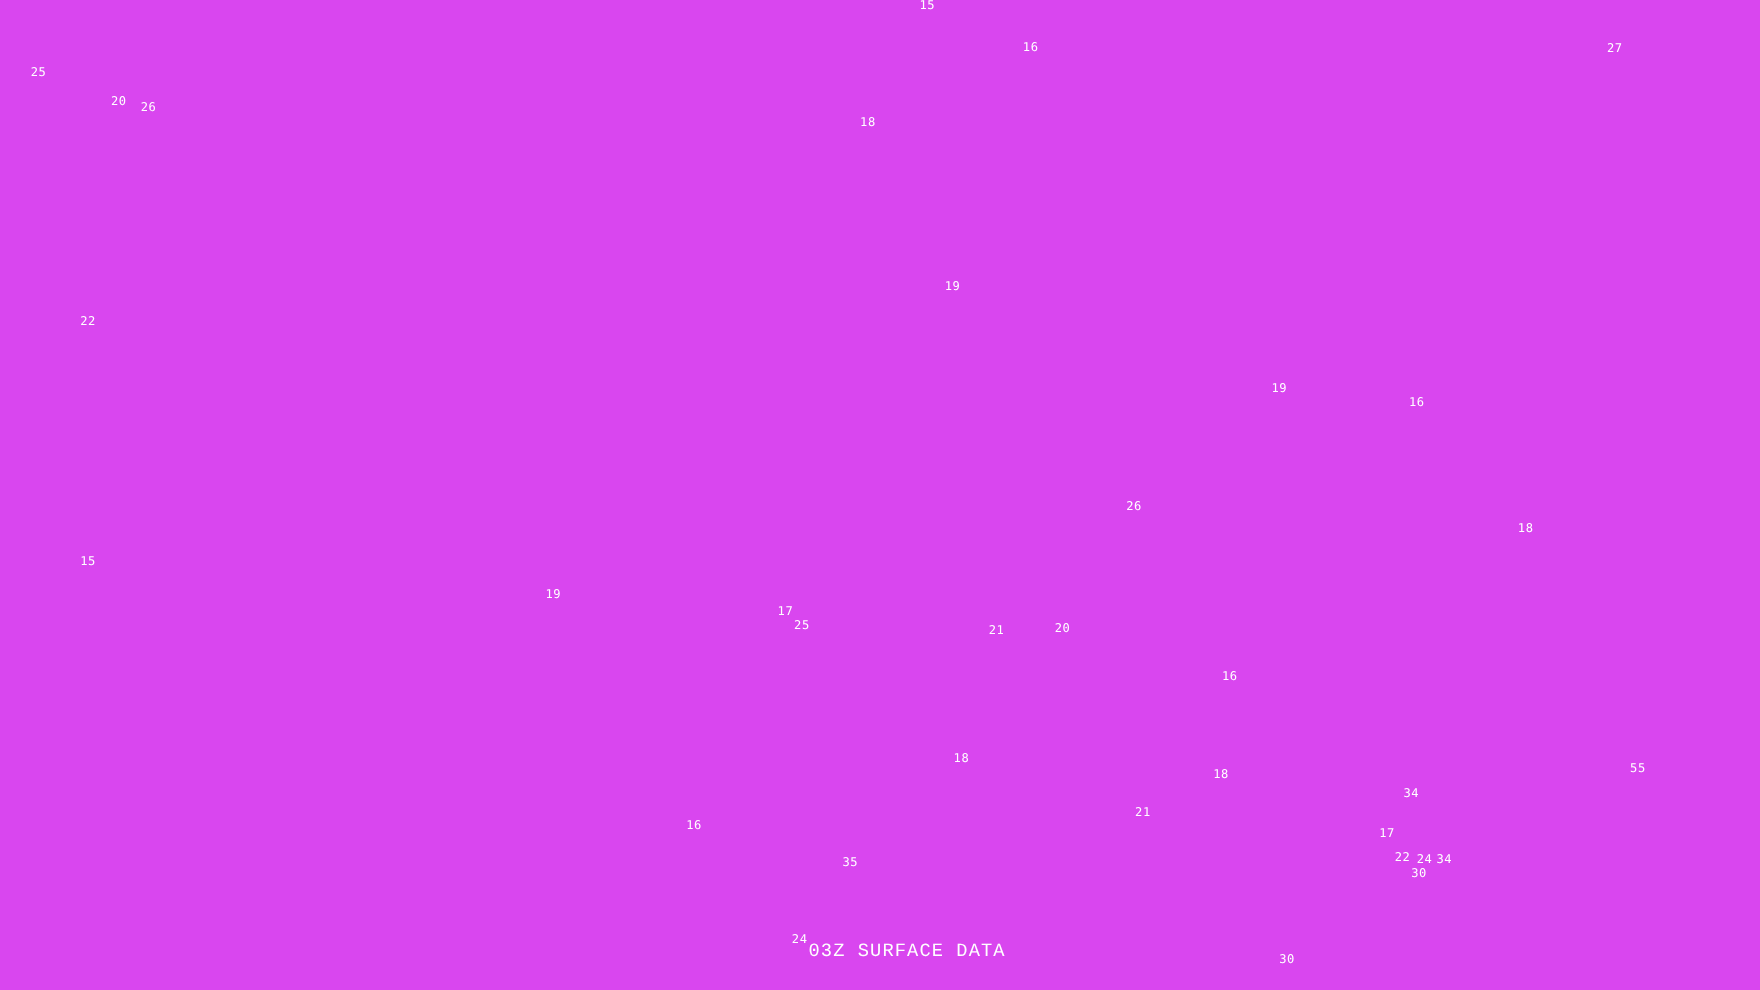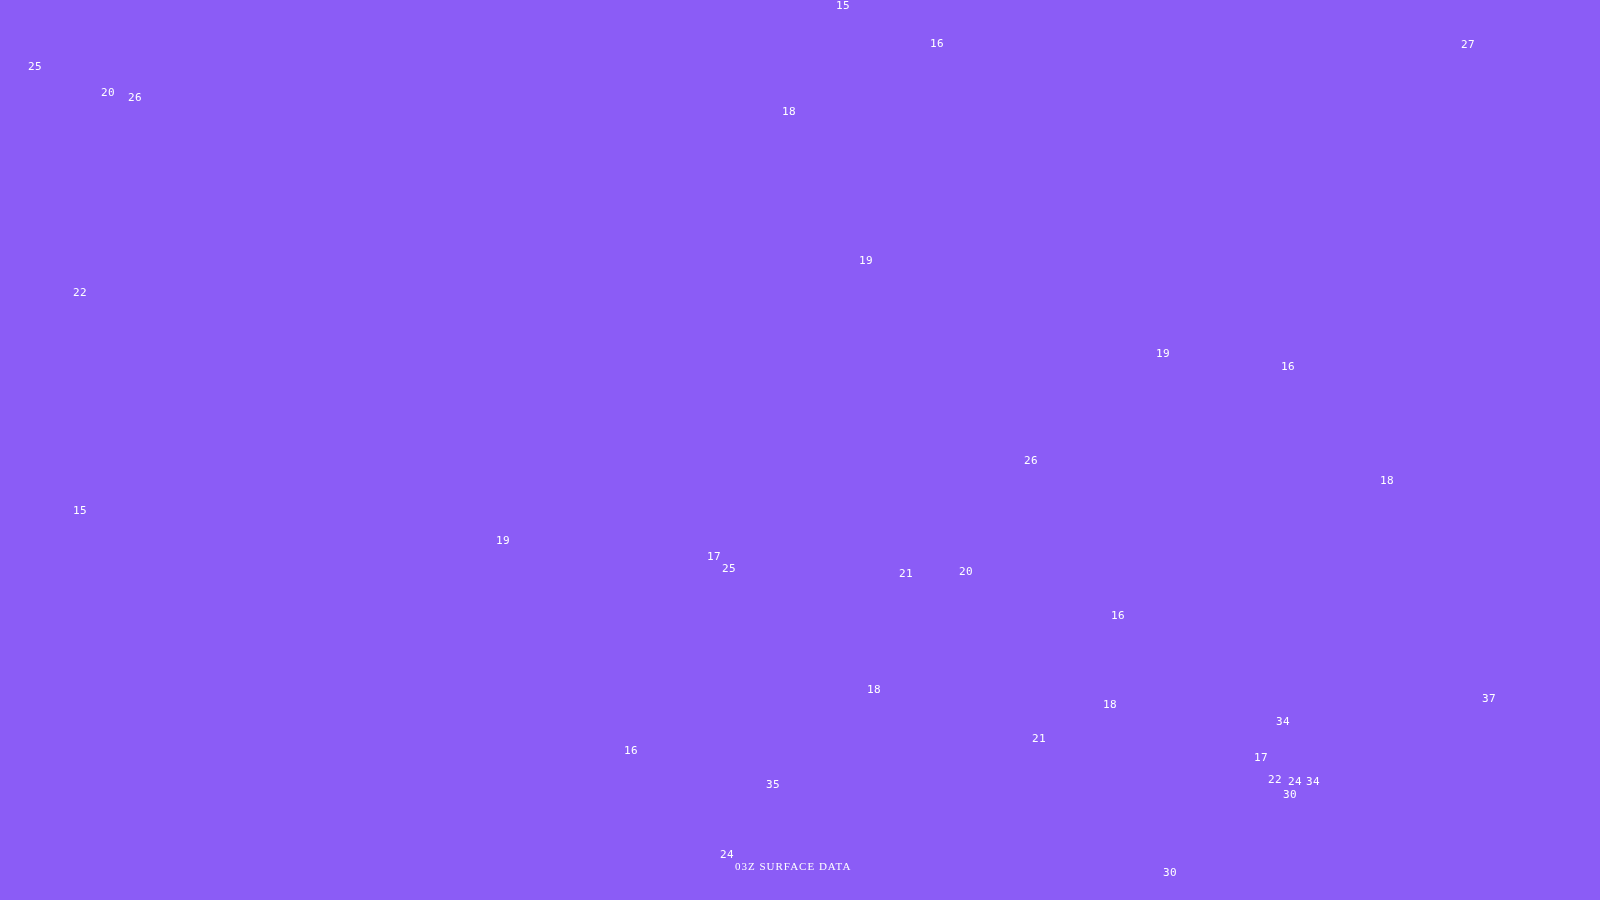--- a/index.html
+++ b/index.html
@@ -4,39 +4,39 @@
 <style>
   html, body {
     margin: 0;
     padding: 0;
     background: #000000;
   }
   #stage {
     position: relative;
     width: 1600px;
     height: 900px;
-    background: #8b5cf6;
+    background: #d946ef;
     overflow: hidden;
     font-family: "DejaVu Sans Mono", monospace;
   }
   .obs {
     position: absolute;
     color: #ffffff;
     font-family: "DejaVu Sans Mono", monospace;
     font-size: 11px;
     line-height: 11px;
     white-space: pre;
     letter-spacing: 0.5px;
     transform: translate(-50%, -50%);
   }
   .caption {
     position: absolute;
     color: #ffffff;
-    font-family: Liberation Serif, serif;
-    font-size: 11px;
+    font-family: Liberation Mono, monospace;
+    font-size: 17px;
     line-height: 12px;
     white-space: pre;
     letter-spacing: 1px;
   }
 </style>
 </head>
 <body>
 
 <div id="stage">
   <div id="points-layer">
@@ -55,21 +55,21 @@
       <div class="obs" style="left: 1387px; top: 480px;">18</div>
       <div class="obs" style="left: 80px; top: 510px;">15</div>
       <div class="obs" style="left: 503px; top: 540px;">19</div>
       <div class="obs" style="left: 714px; top: 556px;">17</div>
       <div class="obs" style="left: 729px; top: 568px;">25</div>
       <div class="obs" style="left: 906px; top: 573px;">21</div>
       <div class="obs" style="left: 966px; top: 571px;">20</div>
       <div class="obs" style="left: 1118px; top: 615px;">16</div>
       <div class="obs" style="left: 874px; top: 689px;">18</div>
       <div class="obs" style="left: 1110px; top: 704px;">18</div>
-      <div class="obs" style="left: 1489px; top: 698px;">37</div>
+      <div class="obs" style="left: 1489px; top: 698px;">55</div>
       <div class="obs" style="left: 1283px; top: 721px;">34</div>
       <div class="obs" style="left: 1039px; top: 738px;">21</div>
       <div class="obs" style="left: 631px; top: 750px;">16</div>
       <div class="obs" style="left: 1261px; top: 757px;">17</div>
       <div class="obs" style="left: 773px; top: 784px;">35</div>
       <div class="obs" style="left: 1275px; top: 779px;">22</div>
       <div class="obs" style="left: 1295px; top: 781px;">24</div>
       <div class="obs" style="left: 1313px; top: 781px;">34</div>
       <div class="obs" style="left: 1290px; top: 794px;">30</div>
       <div class="obs" style="left: 727px; top: 854px;">24</div>

